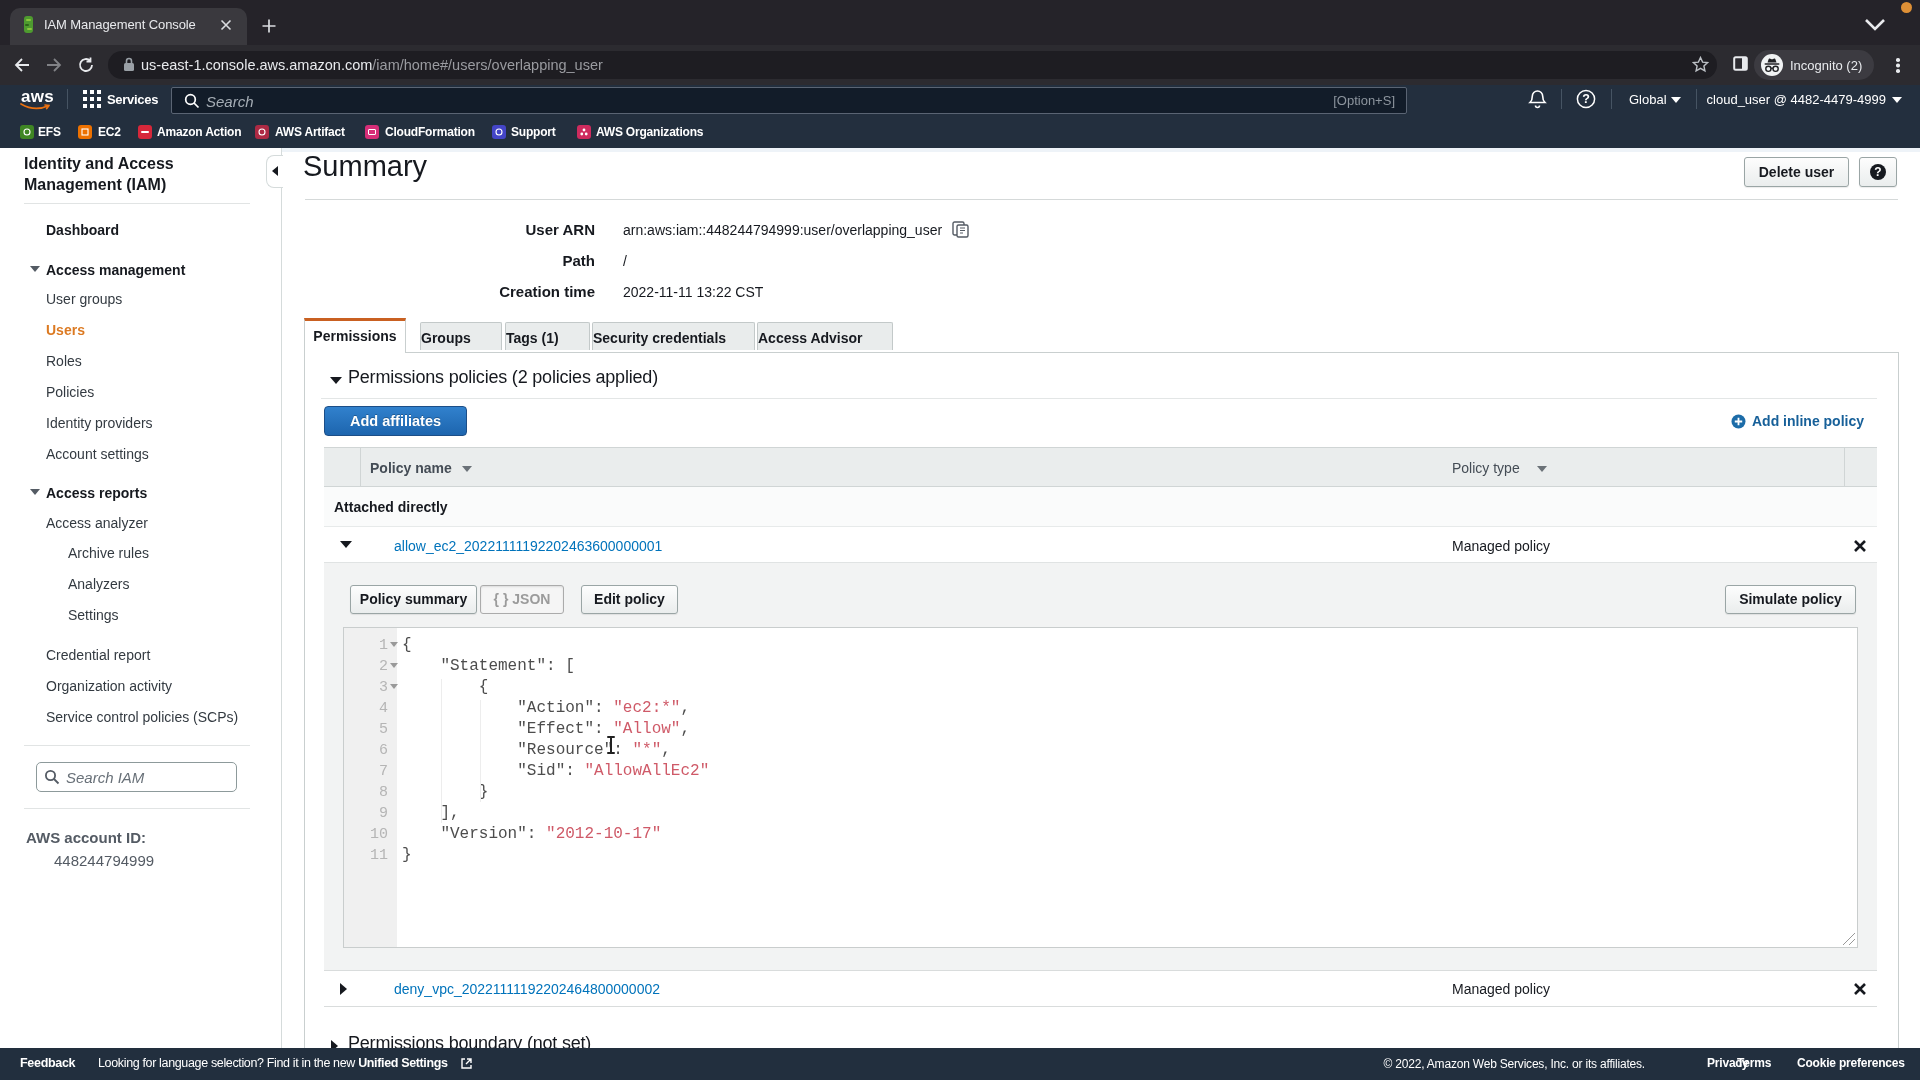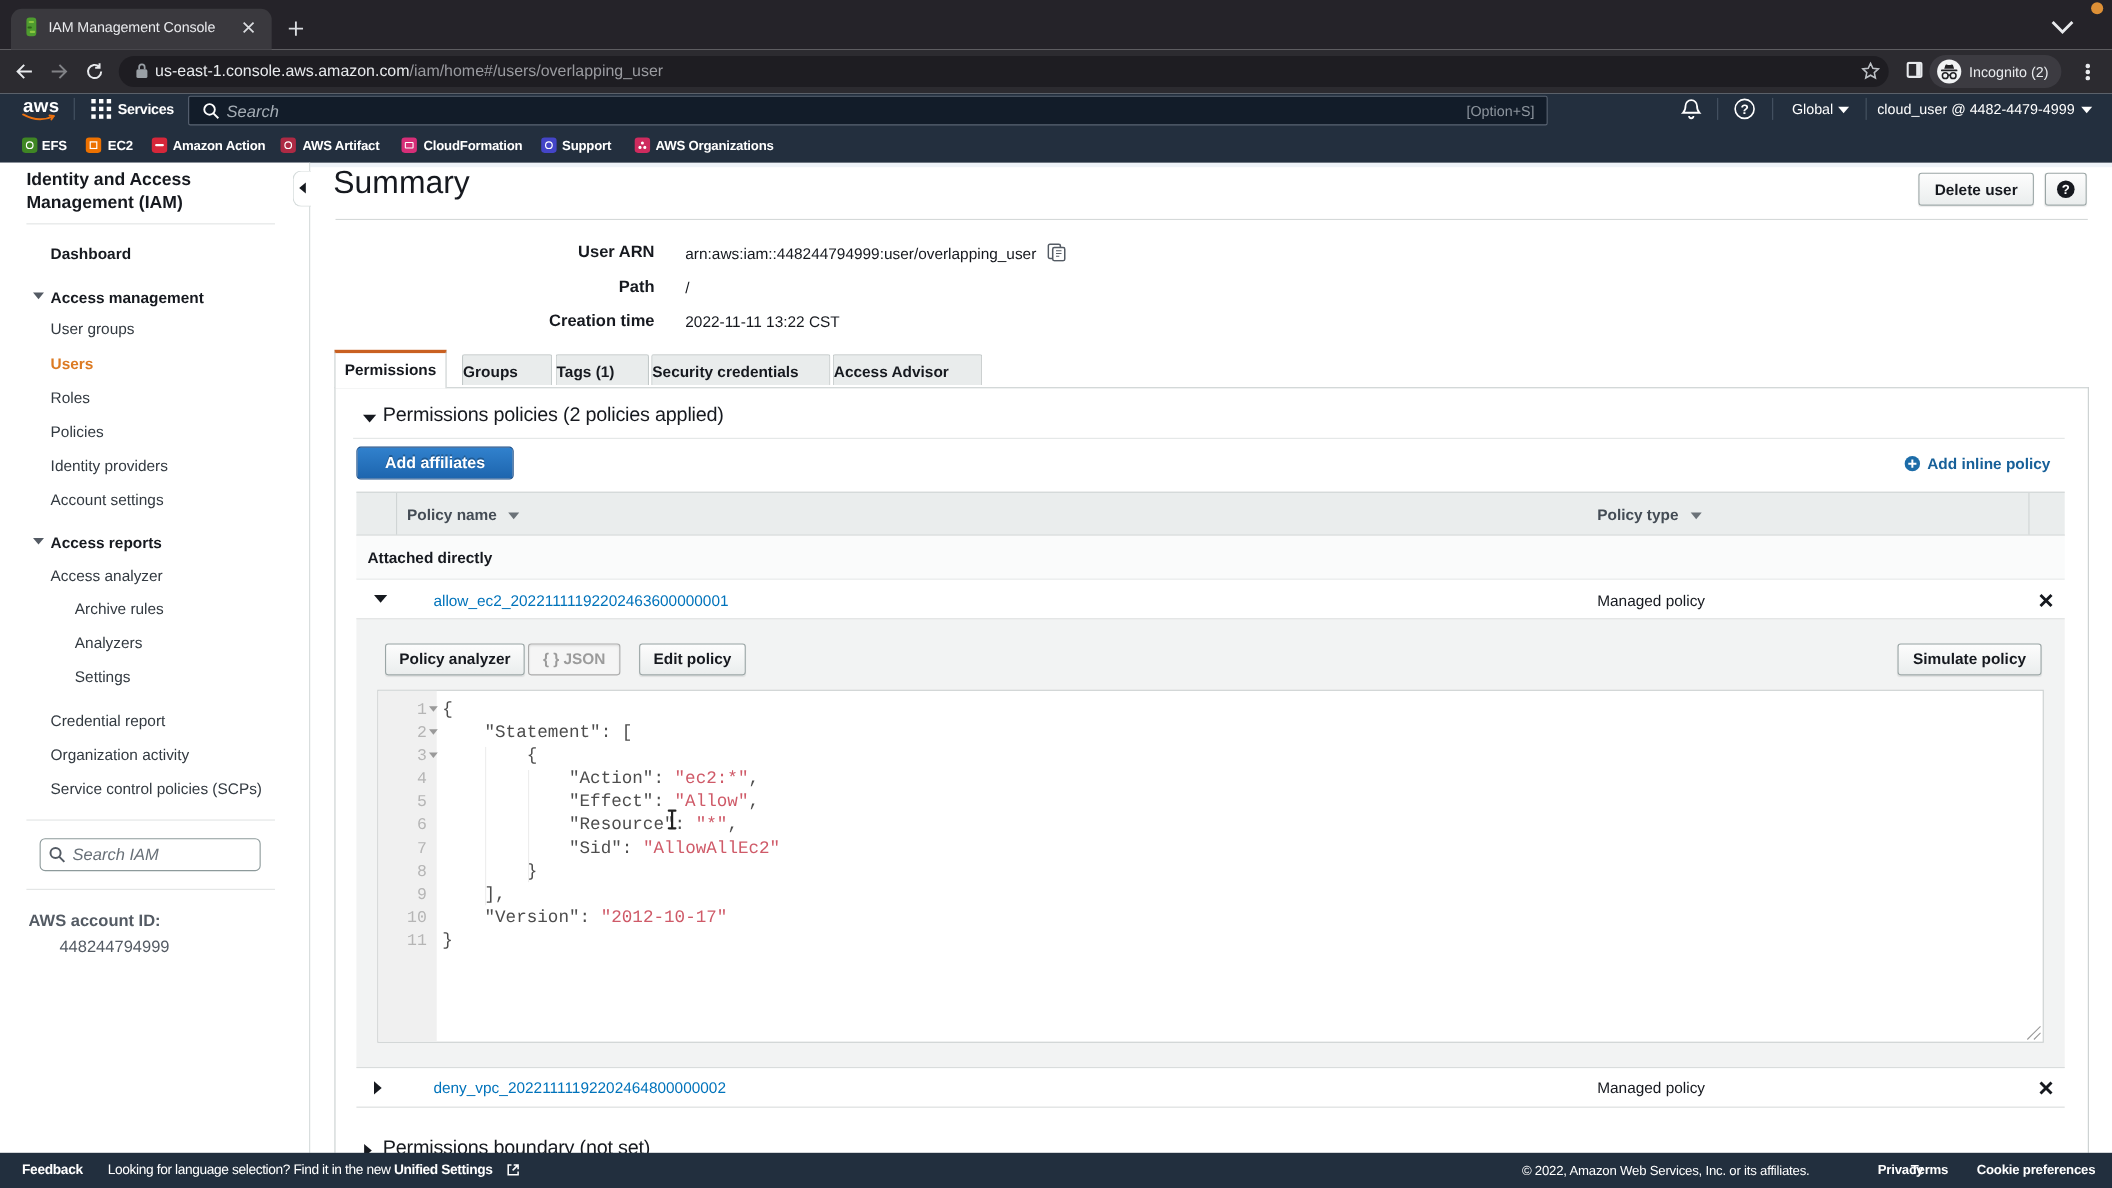--- a/index.html
+++ b/index.html
@@ -231,34 +231,34 @@
     <circle cx="7.5" cy="7.5" r="7" fill="#1c6ca8"></circle>
     <path d="M7.5 3.8 V11.2 M3.8 7.5 H11.2" stroke="#fff" stroke-width="1.8"></path>
   </svg>
 <div class="abs" style="left:1752px;top:413px;font-size:14px;font-weight:bold;color:#176099;">Add inline policy</div>
 
 <div class="abs" style="left:324px;top:447px;width:1553px;height:40px;background:#eaeded;border-top:1px solid #d0d5d5;border-bottom:1px solid #d0d5d5;"></div>
 <div class="abs" style="left:360px;top:448px;width:1px;height:38px;background:#d0d5d5;"></div>
 <div class="abs" style="left:1844px;top:448px;width:1px;height:38px;background:#d0d5d5;"></div>
 <div class="abs" style="left:370px;top:460px;font-size:14px;font-weight:bold;color:#444c55;">Policy name</div>
 <div class="abs" style="left:462px;top:466px;width:0;height:0;border-left:5px solid transparent;border-right:5px solid transparent;border-top:6px solid #6b7278;"></div>
-<div class="abs" style="left:1452px;top:460px;font-size:14px;font-weight:bold;color:#444c55;text-align:center;">Policy type</div>
+<div class="abs" style="left:1452px;top:460px;font-size:14px;font-weight:normal;color:#444c55;text-align:center;">Policy type</div>
 <div class="abs" style="left:1537px;top:466px;width:0;height:0;border-left:5px solid transparent;border-right:5px solid transparent;border-top:6px solid #6b7278;"></div>
 <div class="abs" style="left:324px;top:487px;width:1553px;height:40px;background:#fafbfb;border-bottom:1px solid #e7eaea;"></div>
 <div class="abs" style="left:334px;top:499px;font-size:14px;font-weight:bold;color:#16191f;">Attached directly</div>
 
 <div class="abs tri-d" style="left:340px;top:541px;"></div>
 <div class="abs lnk" style="left:394px;top:538px;font-size:14px;">allow_ec2_20221111192202463600000001</div>
 <div class="abs" style="left:1452px;top:538px;font-size:14px;color:#16191f;">Managed policy</div>
 <svg class="abs" style="left:1853px;top:539px;" width="14" height="14" viewBox="0 0 14 14">
     <path d="M2 2 L12 12 M12 2 L2 12" stroke="#16191f" stroke-width="2.6"></path>
   </svg>
 
 <div class="abs" style="left:324px;top:562px;width:1553px;height:409px;background:#f2f3f3;border-top:1px solid #e0e3e3;border-bottom:1px solid #d9dcdc;"></div>
-<div class="abs btn-aws" style="left:350px;top:585px;width:127px;height:29px;line-height:27px;">Policy analyzer</div>
+<div class="abs btn-aws" style="left:350px;top:585px;width:127px;height:29px;line-height:27px;">Policy summary</div>
 <div class="abs" style="left:480px;top:585px;width:84px;height:29px;background:#f5f5f5;border:1px solid #ababab;border-radius:3px;font-weight:bold;font-size:14px;color:#9b9b9b;text-align:center;line-height:27px;box-shadow:inset 0 1px 2px rgba(0,0,0,0.1);">{ } JSON</div>
 <div class="abs btn-aws" style="left:581px;top:585px;width:97px;height:29px;line-height:27px;">Edit policy</div>
 <div class="abs btn-aws" style="left:1725px;top:585px;width:131px;height:29px;line-height:27px;">Simulate policy</div>
 
 <div class="abs" style="left:343px;top:627px;width:1515px;height:321px;background:#fff;border:1px solid #c9cdcd;"></div>
 <div class="abs" style="left:344px;top:628px;width:53px;height:319px;background:#f0f0f0;"></div>
 <pre class="abs gnum" style="left:344px;top:635px;width:44px;text-align:right;line-height:21px;">1
 2
 3
 4

